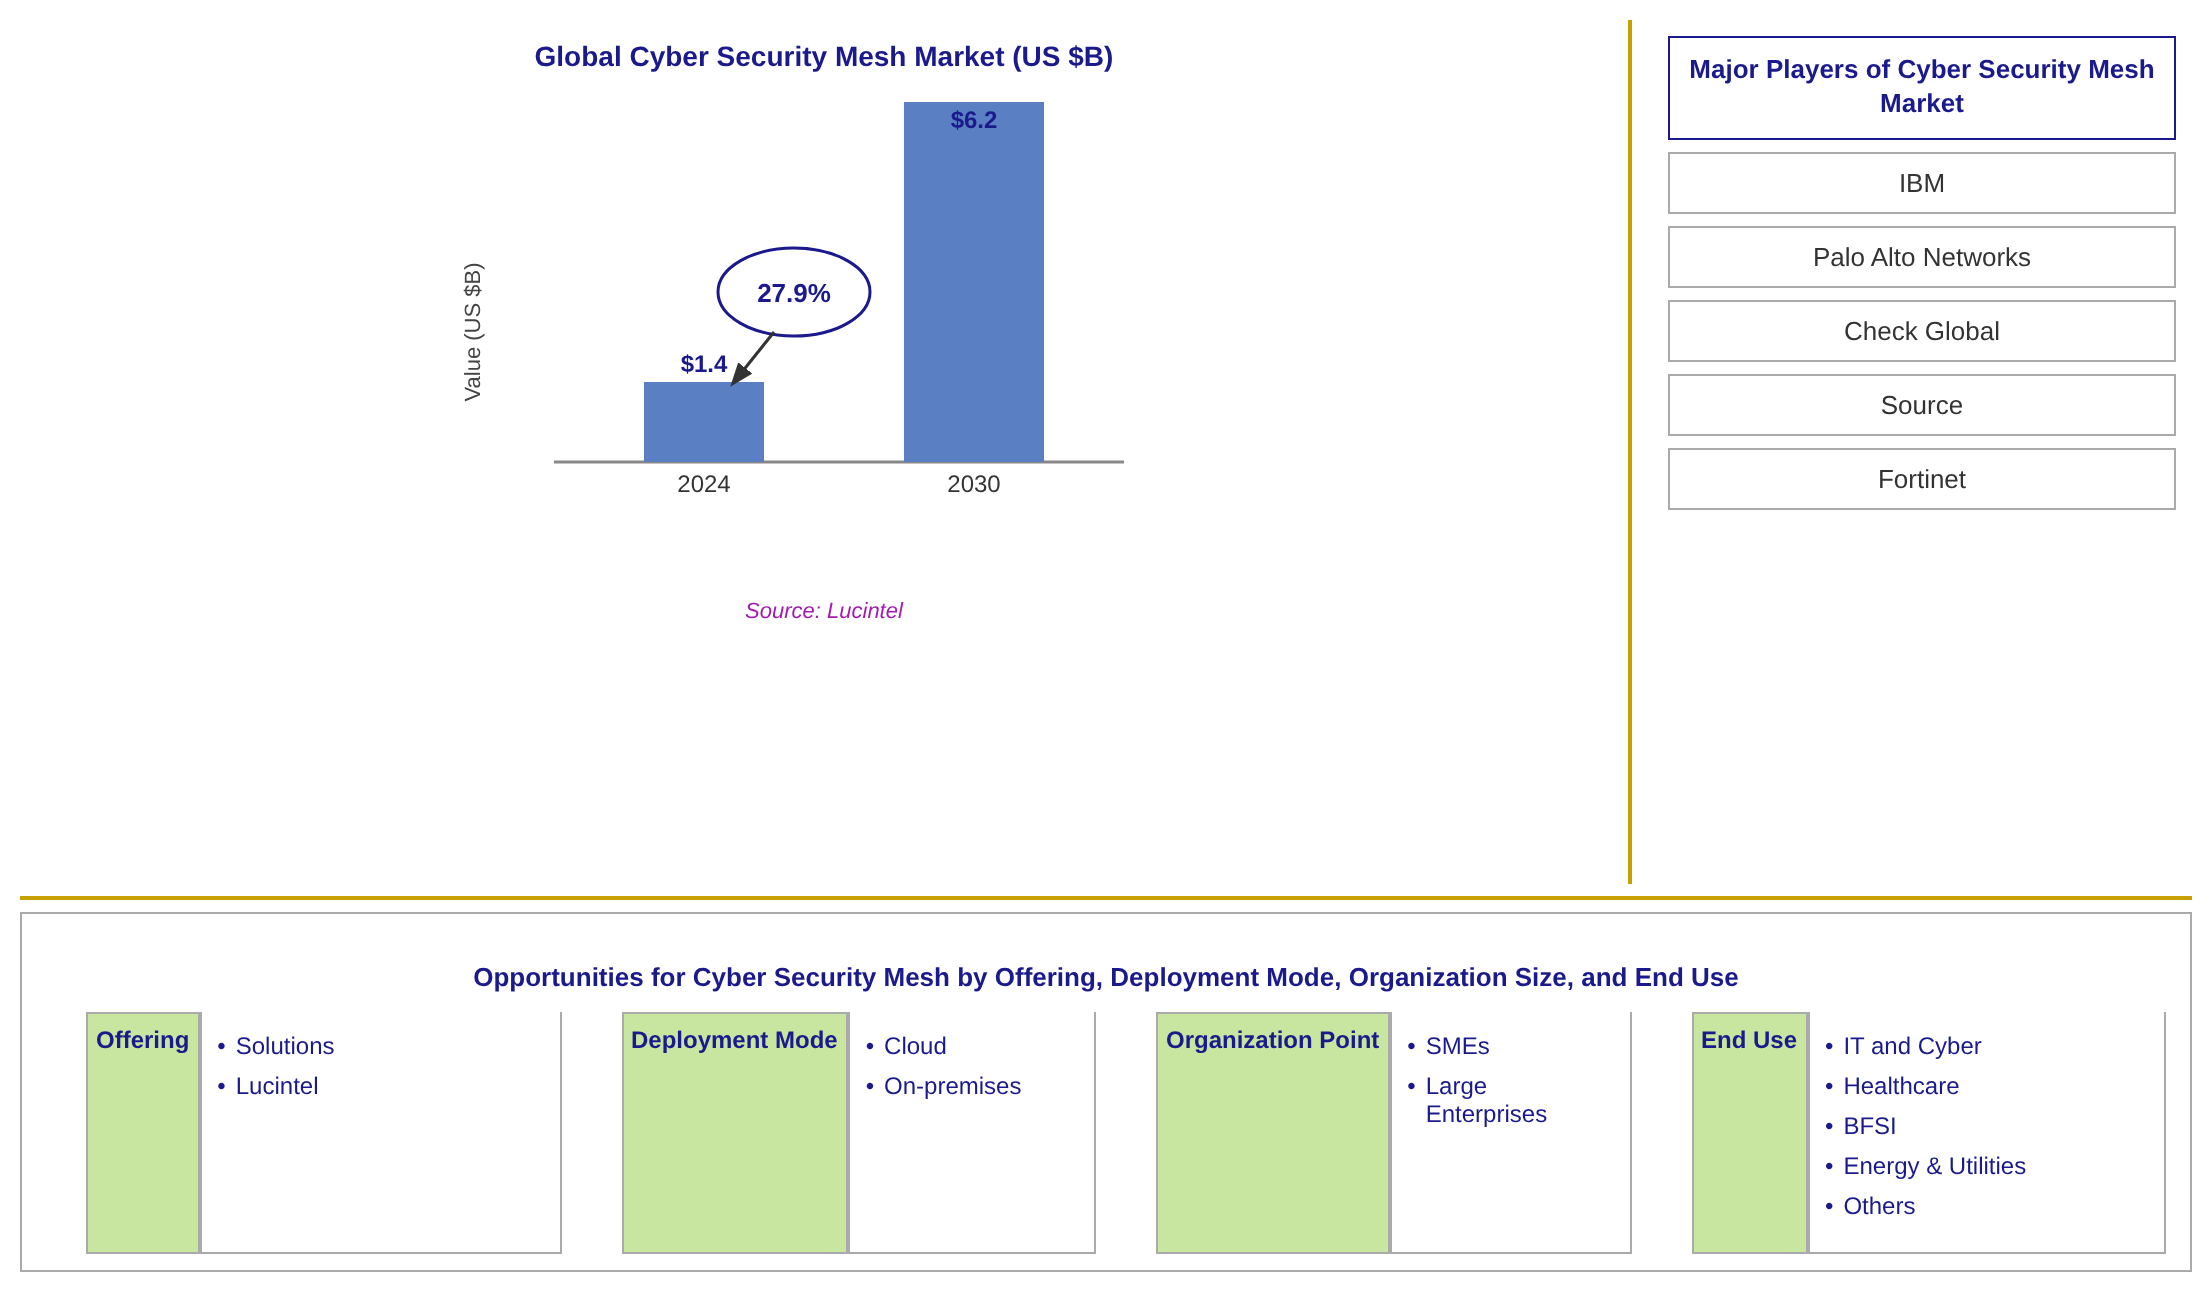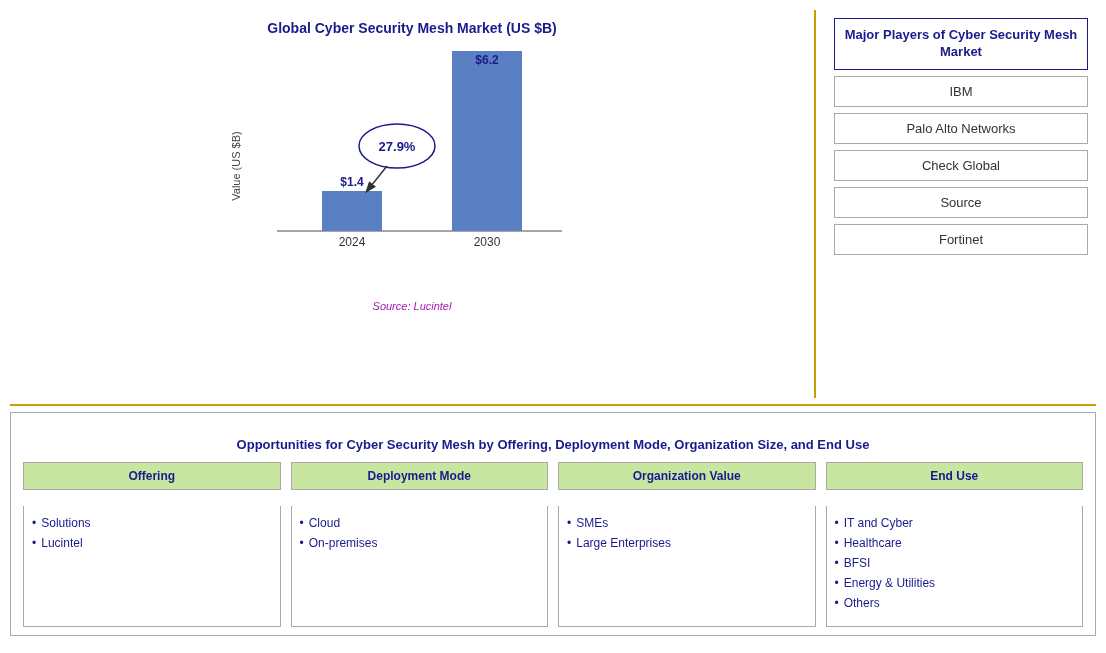--- a/index.html
+++ b/index.html
@@ -106,22 +106,23 @@
     }
 
     .columns-row {
       display: flex;
       gap: 10px;
     }
 
     .column {
       flex: 1;
       display: flex;
-      flex-direction: column;
-      gap: 16px;
+      flex-direction: row;
+      gap: 0;
+      margin-left: 20px;
     }
 
     .column-header {
       background: #c8e6a0;
       text-align: center;
       font-size: 12px;
       font-weight: bold;
       color: #1a1a8c;
       padding: 6px 4px;
       border: 1px solid #aaa;
@@ -234,21 +235,21 @@
             <span>Cloud</span>
           </div>
           <div class="column-item">
             <span class="bullet">•</span>
             <span>On-premises</span>
           </div>
         </div>
       </div>
 
       <div class="column">
-        <div class="column-header">Organization Value</div>
+        <div class="column-header">Organization Point</div>
         <div class="column-body">
           <div class="column-item">
             <span class="bullet">•</span>
             <span>SMEs</span>
           </div>
           <div class="column-item">
             <span class="bullet">•</span>
             <span>Large Enterprises</span>
           </div>
         </div>

